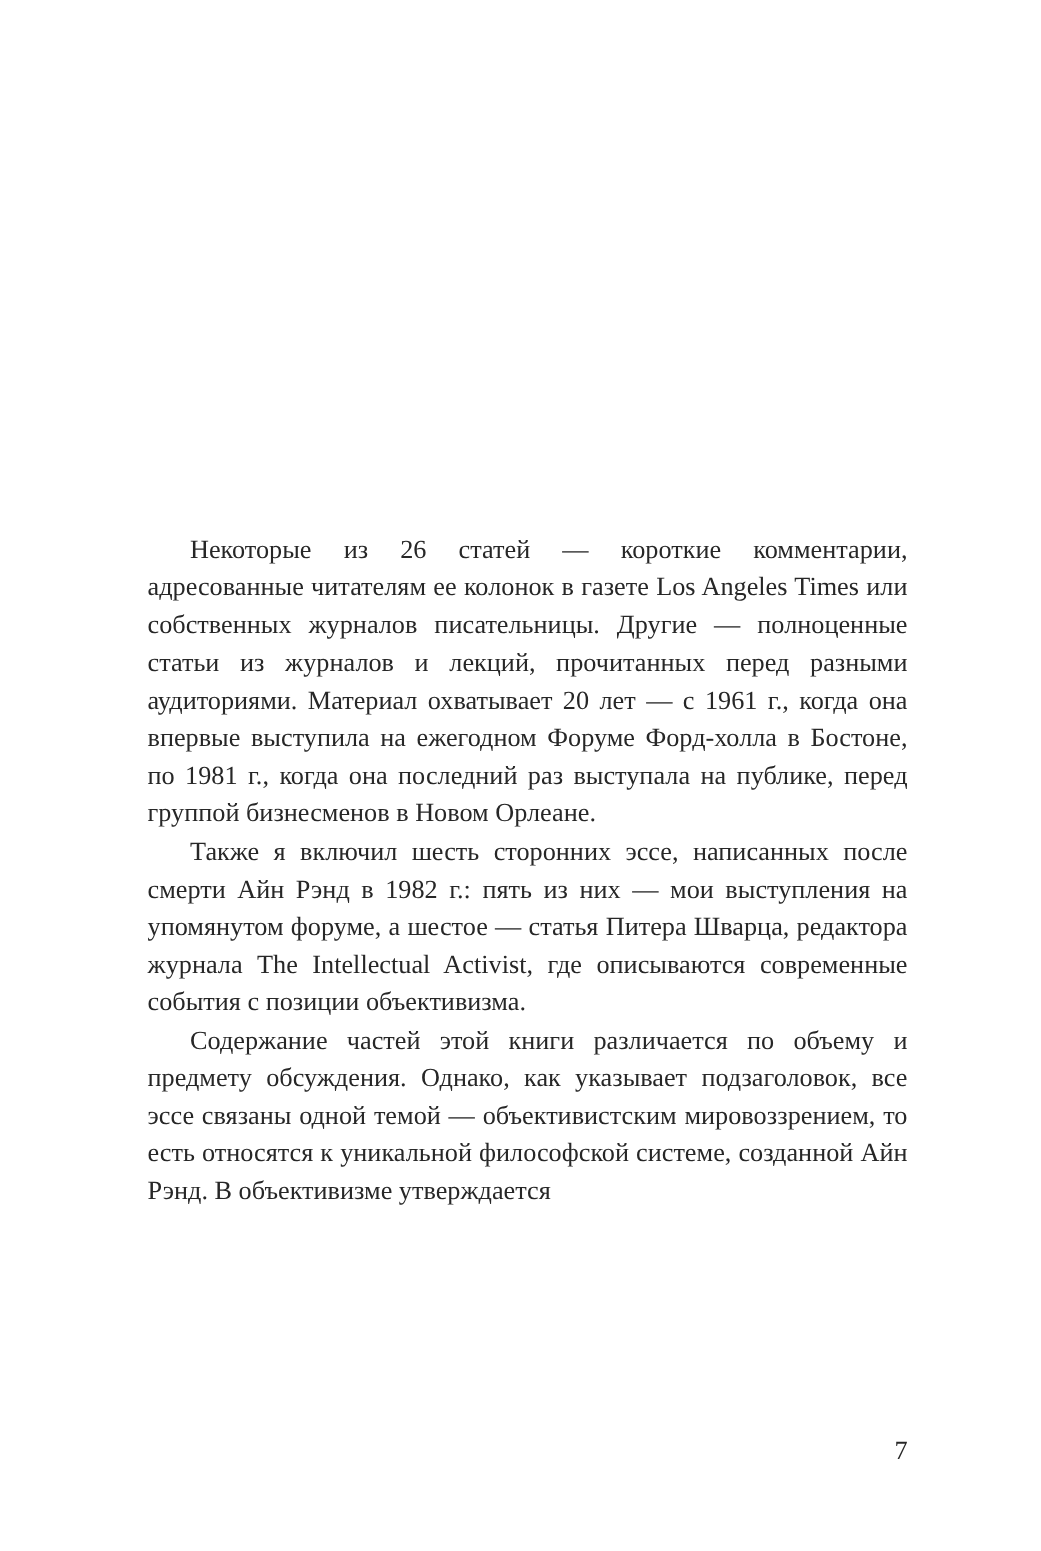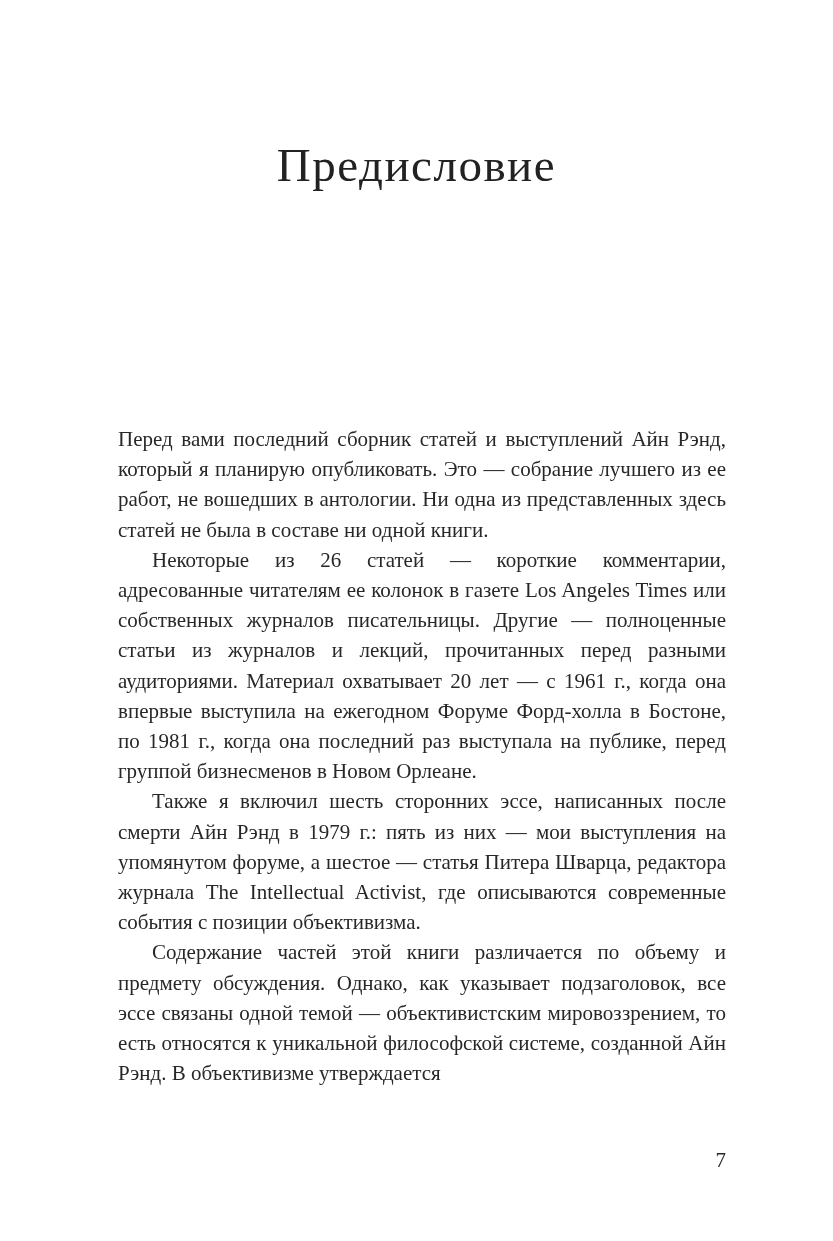--- a/index.html
+++ b/index.html
@@ -59,29 +59,27 @@
     text-align: right;
     font-size: 21px;
     color: #272727;
   }
 </style>
 </head>
 <body>
 
 <main class="book-page">
 
-  <h1 class="chapter-title">Предисловие</h1>
 
   <section class="body-text">
 
-    <p class="no-indent"><span>Перед вами последний сборник статей и выступлений Айн Рэнд, который я планирую опубликовать. Это — собрание лучшего из ее работ, не вошедших в антологии. Ни одна из представленных здесь статей не была в составе ни одной книги.</span></p>
 
     <p><span>Некоторые из 26 статей — короткие комментарии, адресованные читателям ее колонок в газете </span><span class="italic">Los Angeles Times</span><span> или собственных журналов писательницы. Другие — полноценные статьи из журналов и лекций, прочитанных перед разными аудиториями. Материал охватывает 20 лет — с 1961 г., когда она впервые выступила на ежегодном Форуме Форд-холла в Бостоне, по 1981 г., когда она последний раз выступала на публике, перед группой бизнесменов в Новом Орлеане.</span></p>
 
-    <p><span>Также я включил шесть сторонних эссе, написанных после смерти Айн Рэнд в 1979 г.: пять из них — мои выступления на упомянутом форуме, а шестое — статья Питера Шварца, редактора журнала </span><span class="italic">The Intellectual Activist,</span><span> где описываются современные события с позиции объективизма.</span></p>
+    <p><span>Также я включил шесть сторонних эссе, написанных после смерти Айн Рэнд в 1982 г.: пять из них — мои выступления на упомянутом форуме, а шестое — статья Питера Шварца, редактора журнала </span><span class="italic">The Intellectual Activist,</span><span> где описываются современные события с позиции объективизма.</span></p>
 
     <p><span>Содержание частей этой книги различается по объему и предмету обсуждения. Однако, как указывает подзаголовок, все эссе связаны одной темой — объективистским мировоззрением, то есть относятся к уникальной философской системе, созданной Айн Рэнд. В объективизме утверждается</span></p>
 
   </section>
 
   <footer class="page-number">7</footer>
 
 </main>
 
 </body></html>

